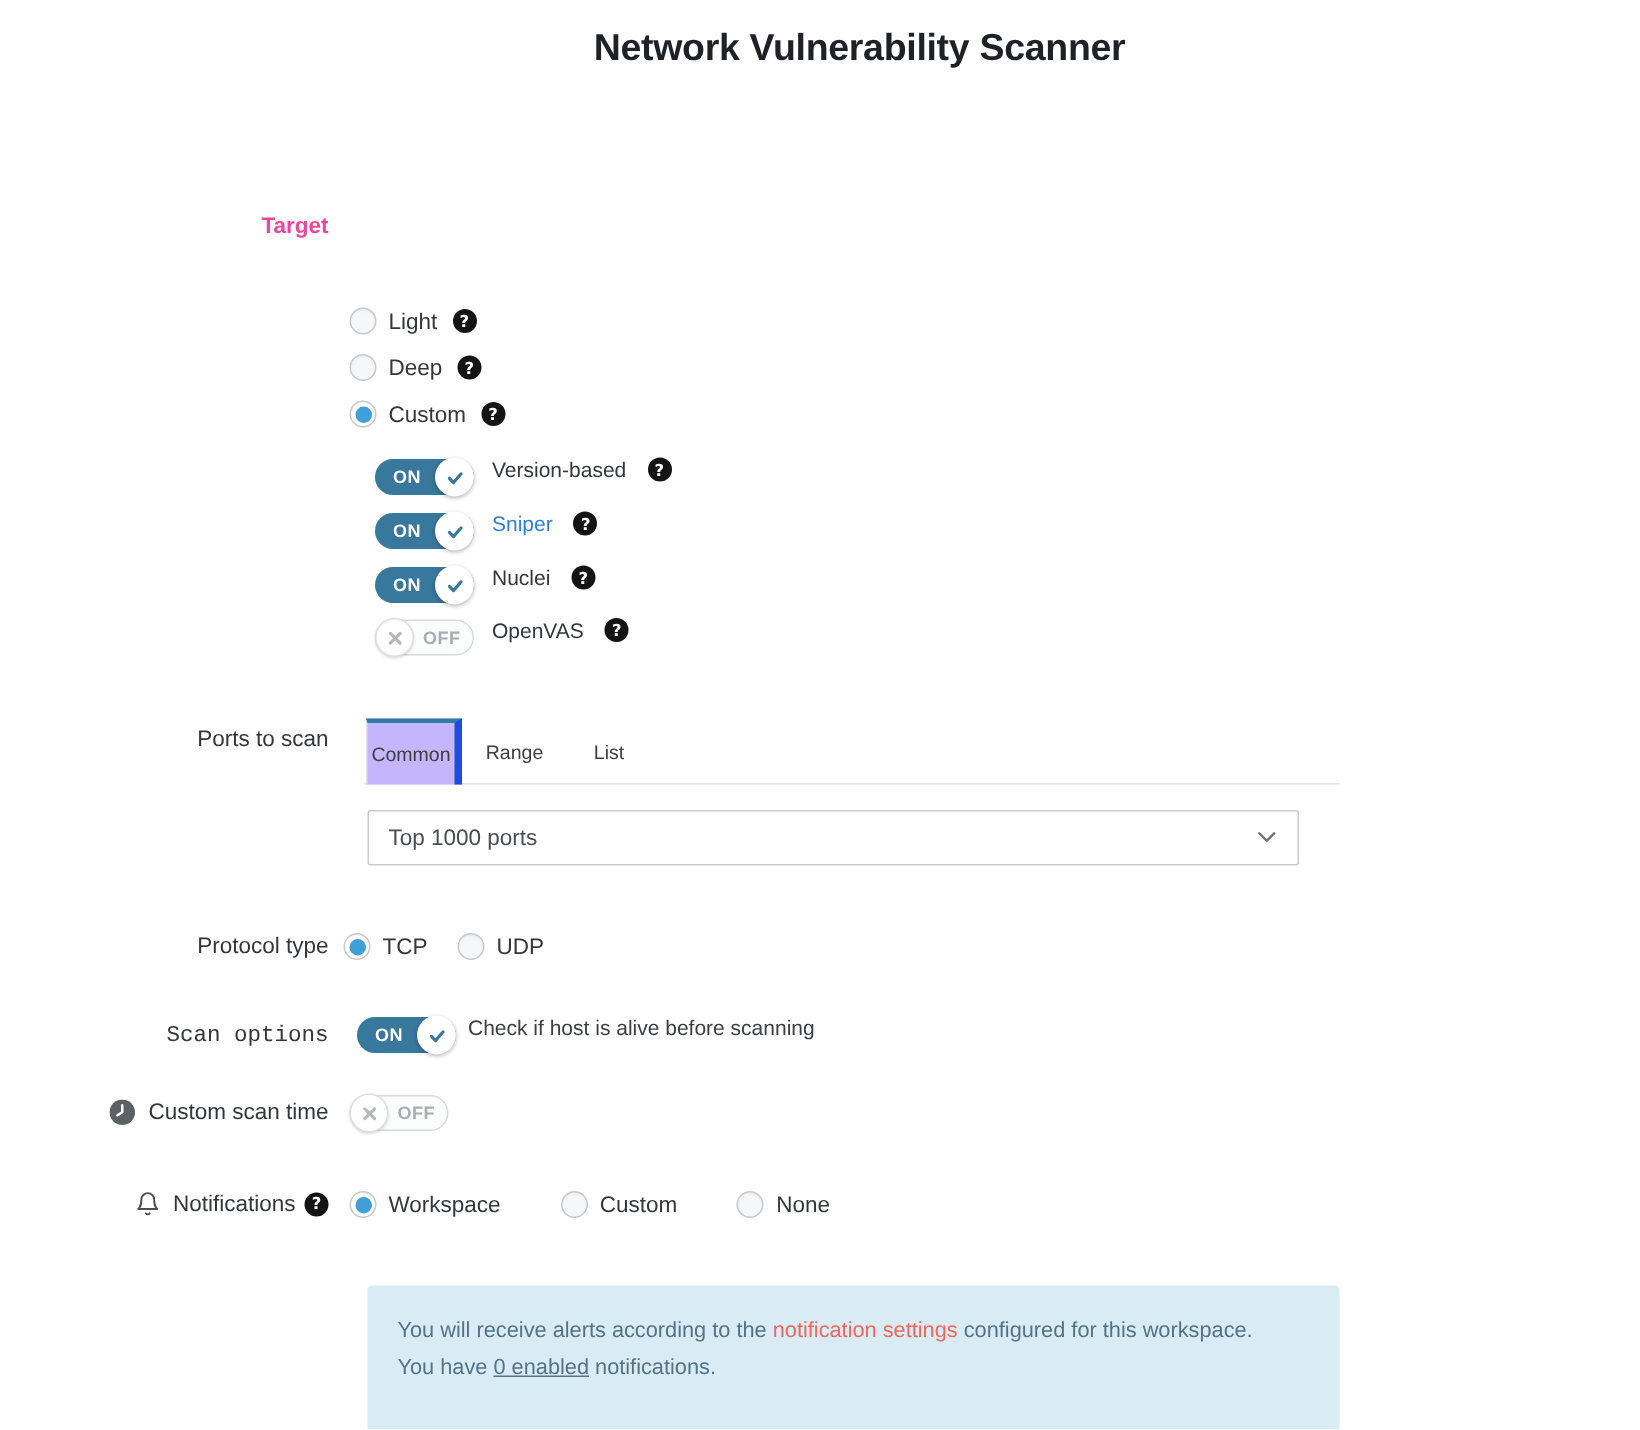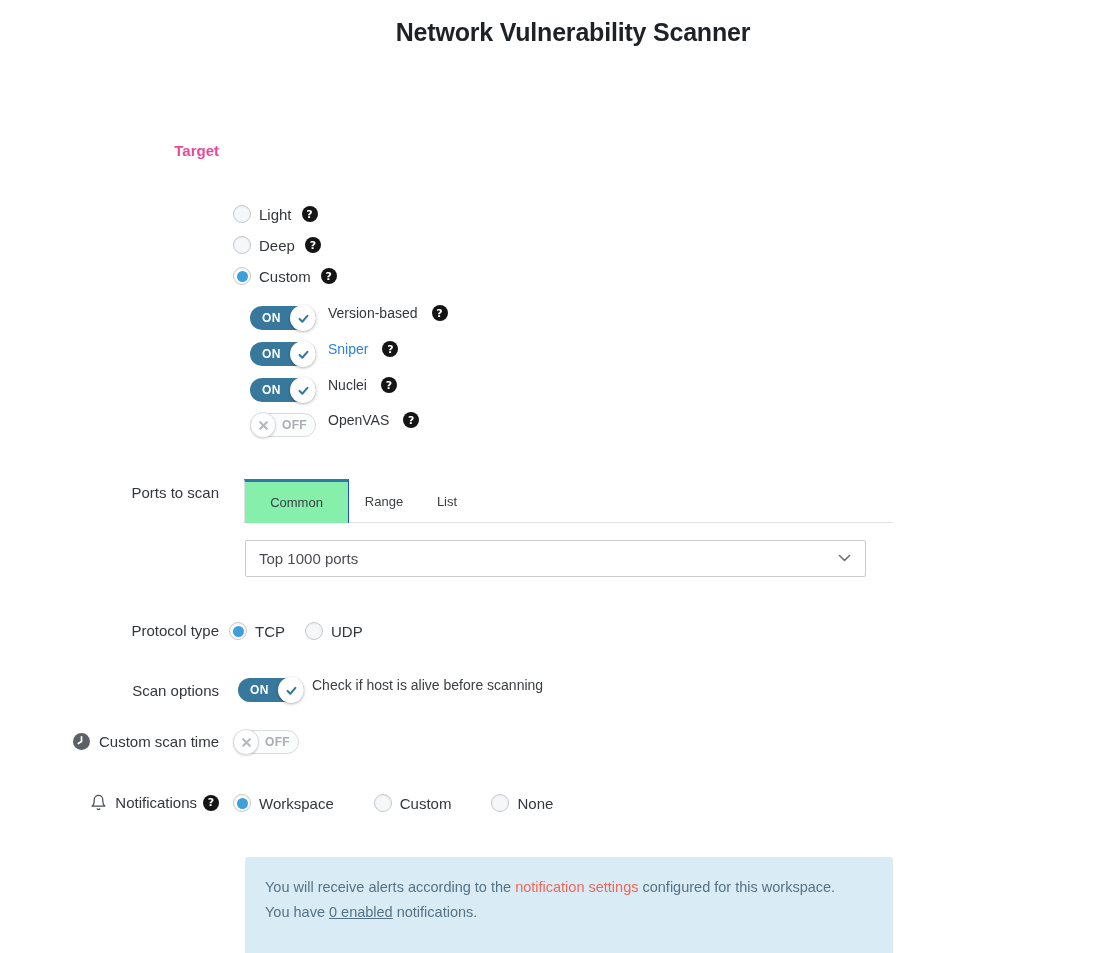--- a/index.html
+++ b/index.html
@@ -57,22 +57,22 @@
   .tool-row { position:absolute; left:250px; display:flex; gap:12px; height:26px; }
   .tool-label { font-size:14px; color:#33373b; }
   .tool-label.link { color:#2f80dd; cursor:pointer; }
 
   
   .tabs-underline { position:absolute; left:243px; top:522px; width:650px; height:1px;
                     background:#dfe1e3; }
   .tabs { position:absolute; left:244px; top:479px; display:flex; z-index:2; }
   .tab { height:44px; display:flex; align-items:center; justify-content:center;
          font-size:13px; color:#3c4043; cursor:pointer; }
-  .tab.active { width:105px; background:#86efac; border-top:3px solid #2e7ca6;
-                border-left:1px solid #dfe1e3; border-right:1px solid #1d4ed8; }
+  .tab.active { width:64px; background:#c4b5fd; border-top:3px solid #2e7ca6;
+                border-left:1px solid #dfe1e3; border-right:5px solid #1d4ed8; }
   .tab.plain-1 { width:70px; }
   .tab.plain-2 { width:56px; }
 
   
   .select { position:absolute; left:245px; top:540px; width:621px; height:37px;
             border:1px solid #c8cbce; border-radius:2px; background:#fff;
             display:flex; align-items:center; padding:0 14px 0 13px;
             font-size:15px; color:#4a4e52; cursor:pointer; }
   .select .chev { margin-left:auto; display:flex; }
 
@@ -188,21 +188,21 @@
   </div>
 
   <div class="flabel" style="top:621px;">Protocol type</div>
   <div class="radio-row" style="left:229px; top:620px;">
     <span class="radio selected"></span>
     <span class="radio-label">TCP</span>
     <span class="radio" style="margin-left:12px;"></span>
     <span class="radio-label">UDP</span>
   </div>
 
-  <div class="flabel" style="top:681px;">Scan options</div>
+  <div class="flabel" style="top:681px;font-family:Liberation Mono, monospace;">Scan options</div>
   <div class="tool-row" style="left:238px; top:677px; gap:8px;">
     <span class="toggle on">
       <span class="pill"></span>
       <span class="t-text">ON</span>
       <span class="knob">
         <svg width="13" height="13" viewBox="0 0 12 12">
             <path d="M2.4 6.4l2.5 2.6 4.7-5.4" stroke="#38789d" stroke-width="1.9" fill="none" stroke-linecap="round" stroke-linejoin="round"></path>
           </svg>
       </span>
     </span>

